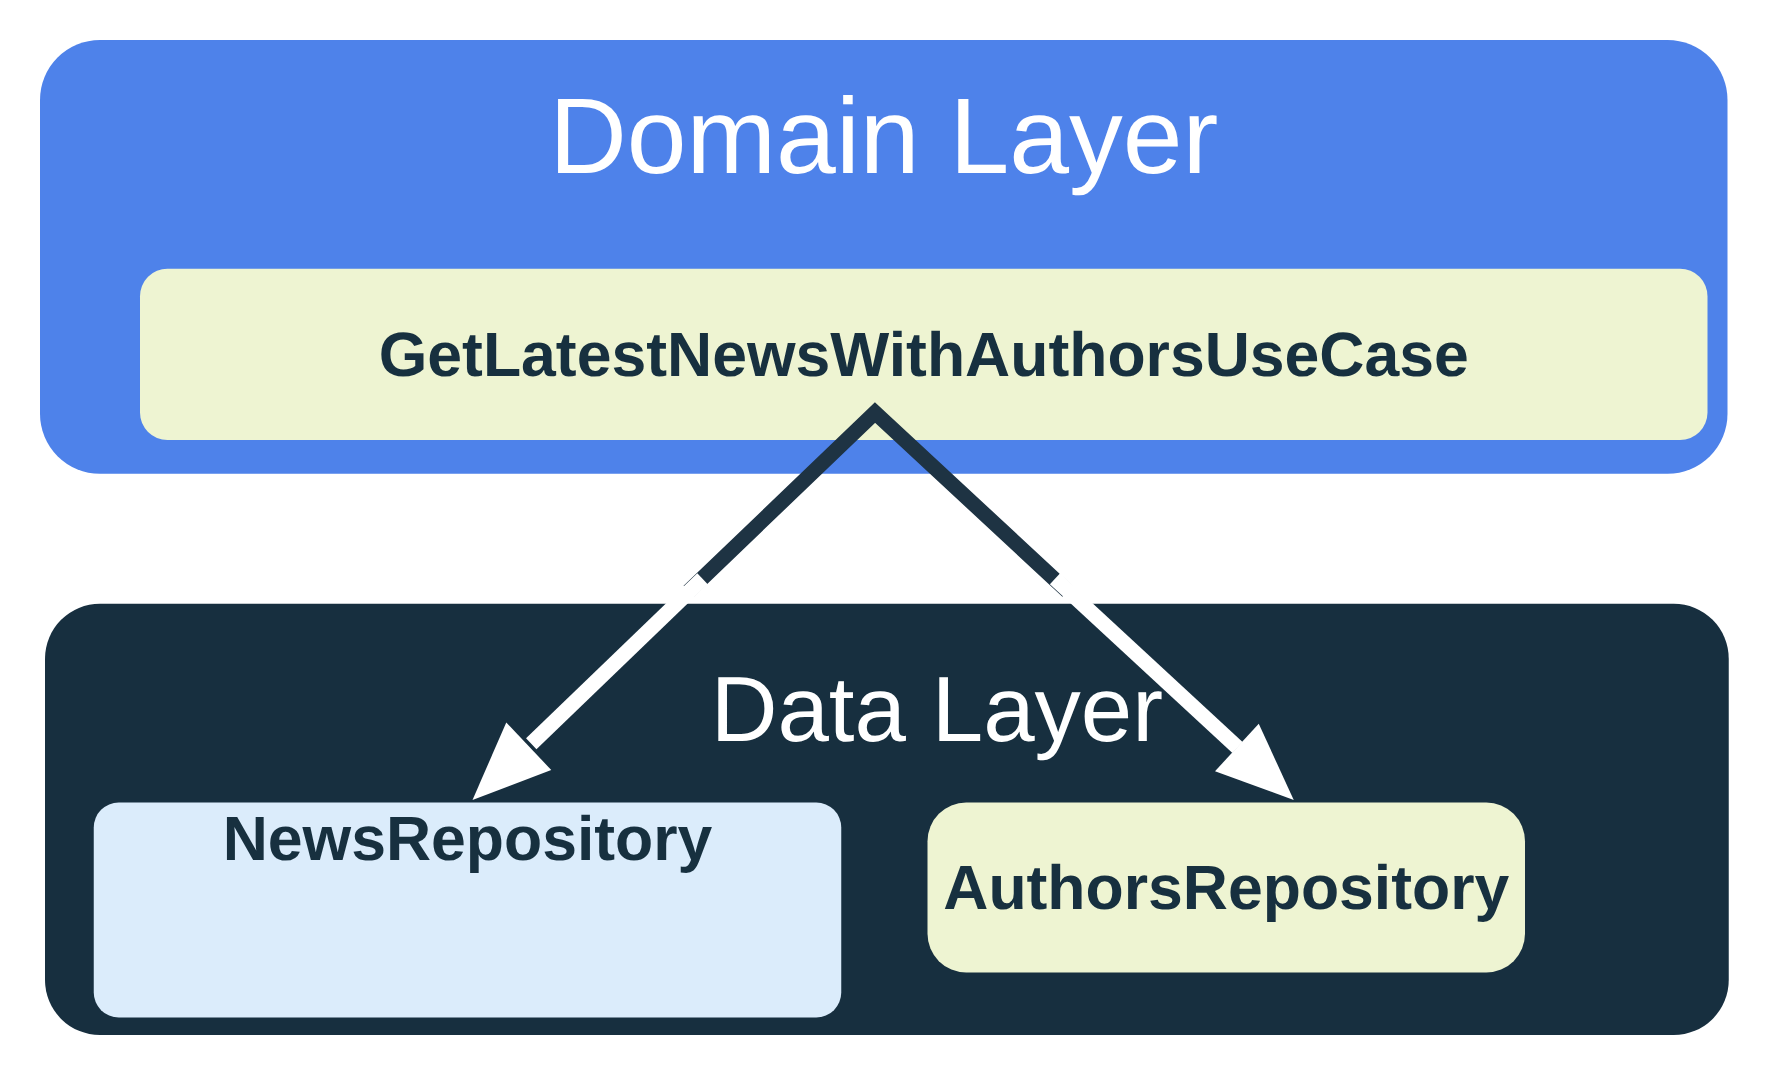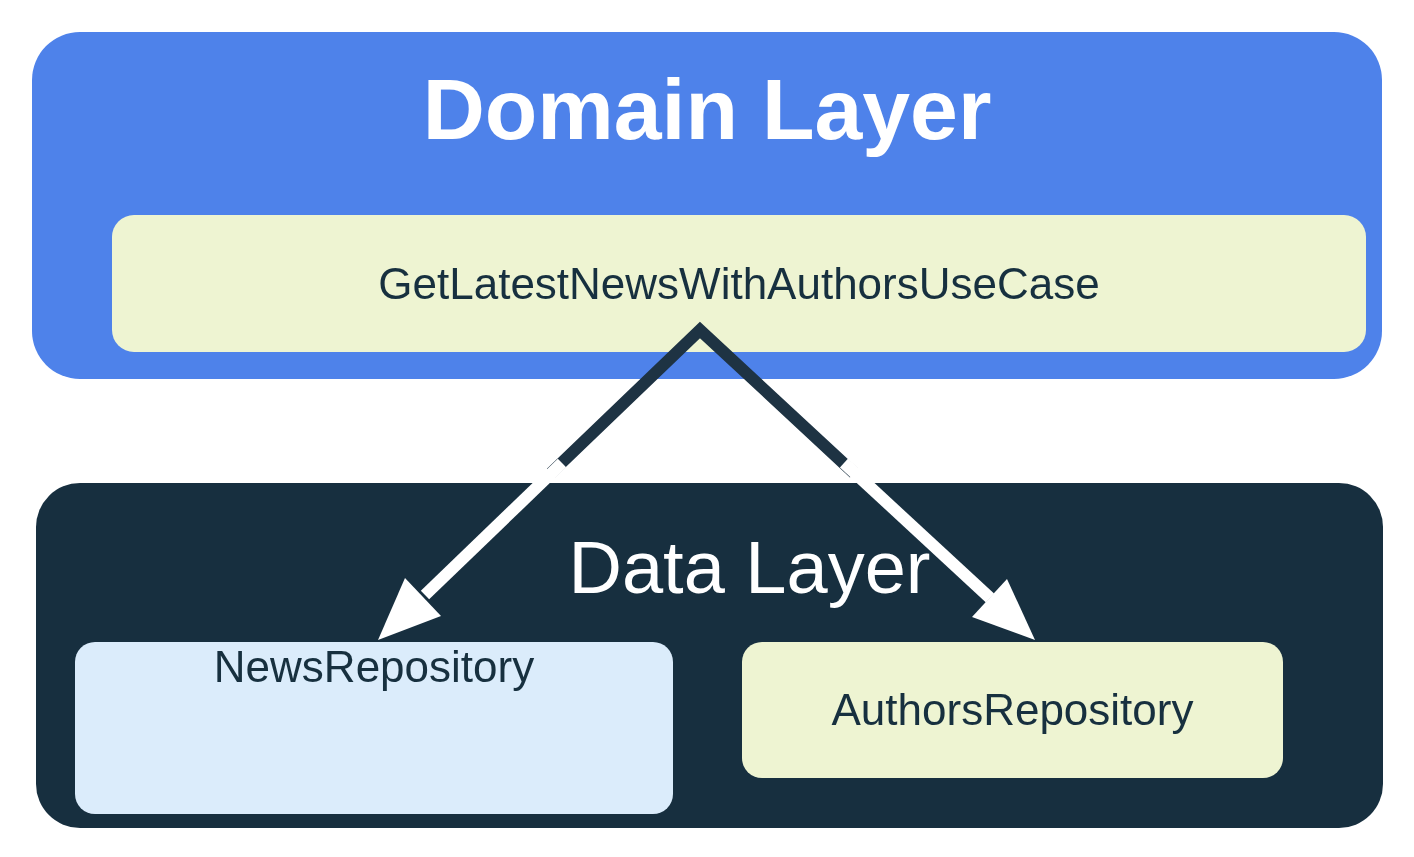--- a/index.html
+++ b/index.html
@@ -24,38 +24,38 @@
     background: var(--domain-blue);
     border-radius: 48px;
   }
   .domain-title {
     position: absolute;
     left: 32px; top: 66px;
     width: 1350px;
     text-align: center;
     font-size: 86px;
     line-height: 86px;
-    font-weight: 700;
+    font-weight: 400;
     color: var(--title-white);
     letter-spacing: 0px;
   }
 
   .usecase-box {
     position: absolute;
     left: 80px; top: 183px;
     width: 1254px; height: 137px;
     background: var(--pale-lime);
     border-radius: 22px;
     display: flex;
     align-items: center;
     justify-content: center;
   }
   .node-label {
-    font-size: 44px;
-    font-weight: 400;
+    font-size: 50px;
+    font-weight: 700;
     color: var(--text-navy);
     white-space: nowrap;
   }
 
   
   .data-box {
     position: absolute;
     left: 36px; top: 483px;
     width: 1347px; height: 345px;
     background: var(--dark-navy);
@@ -79,23 +79,23 @@
     width: 598px; height: 172px;
     background: var(--pale-blue);
     border-radius: 20px;
     display: flex;
     align-items: flex-start;
     justify-content: center;
   }
   .authors-box {
     position: absolute;
     left: 742px; top: 642px;
-    width: 541px; height: 136px;
+    width: 478px; height: 136px;
     background: var(--pale-lime);
-    border-radius: 20px;
+    border-radius: 31px;
     display: flex;
     align-items: center;
     justify-content: center;
   }
 
   
   .arrows {
     position: absolute;
     left: 0; top: 0;
     width: 1414px; height: 857px;

